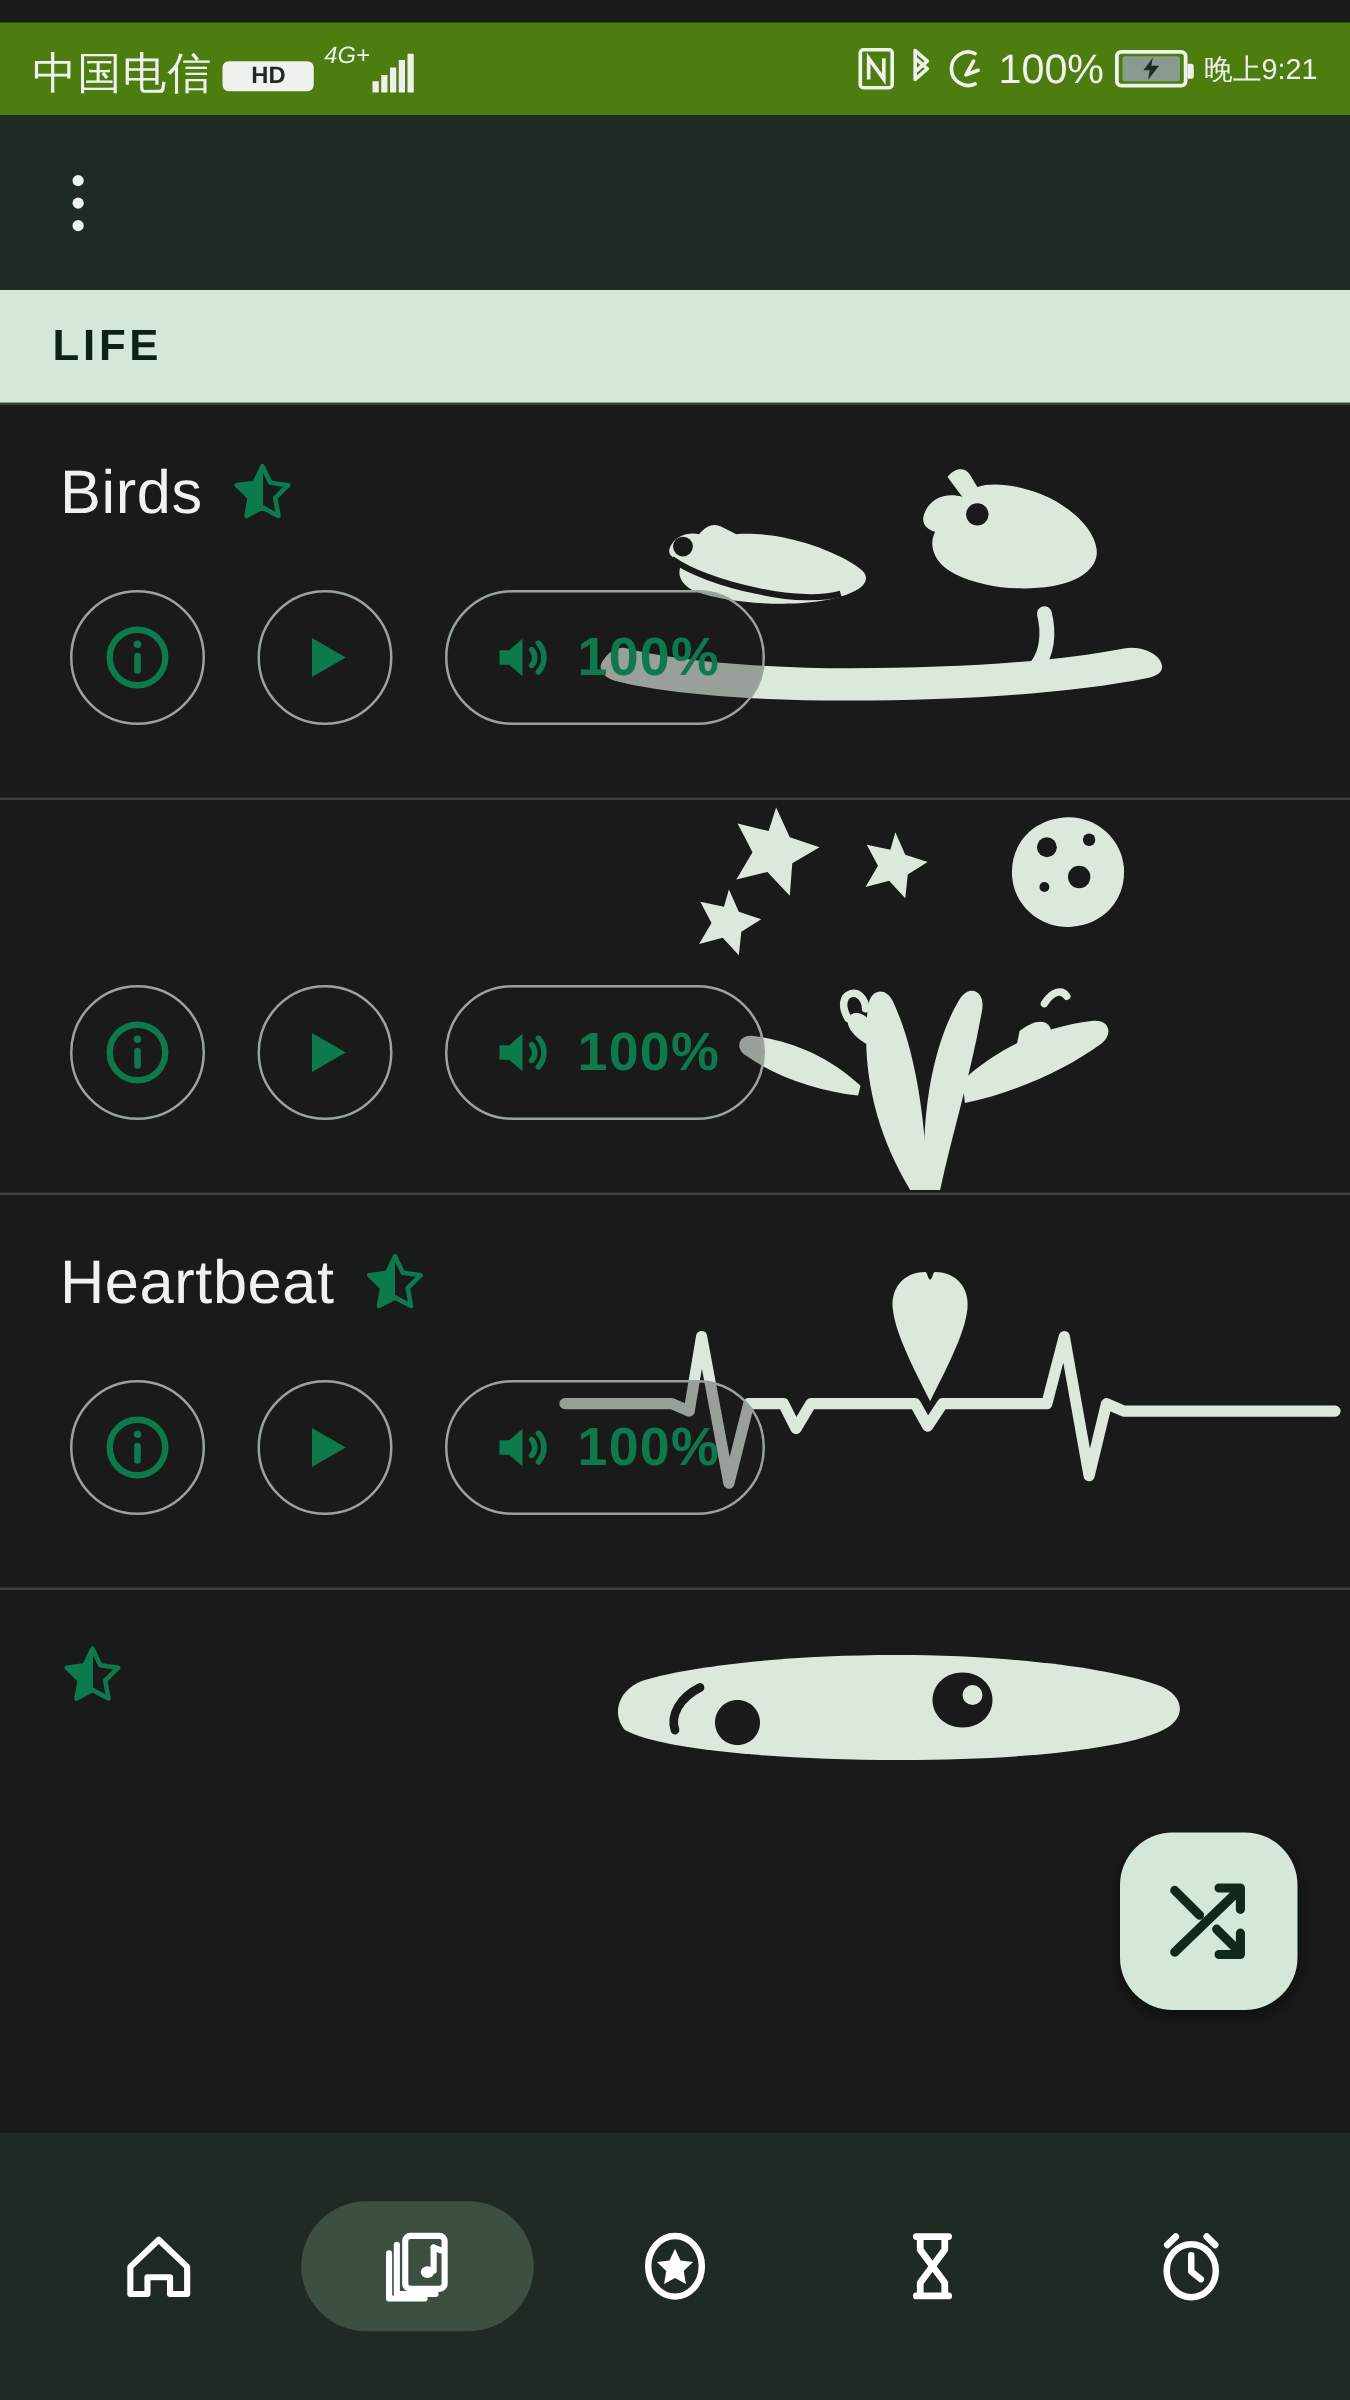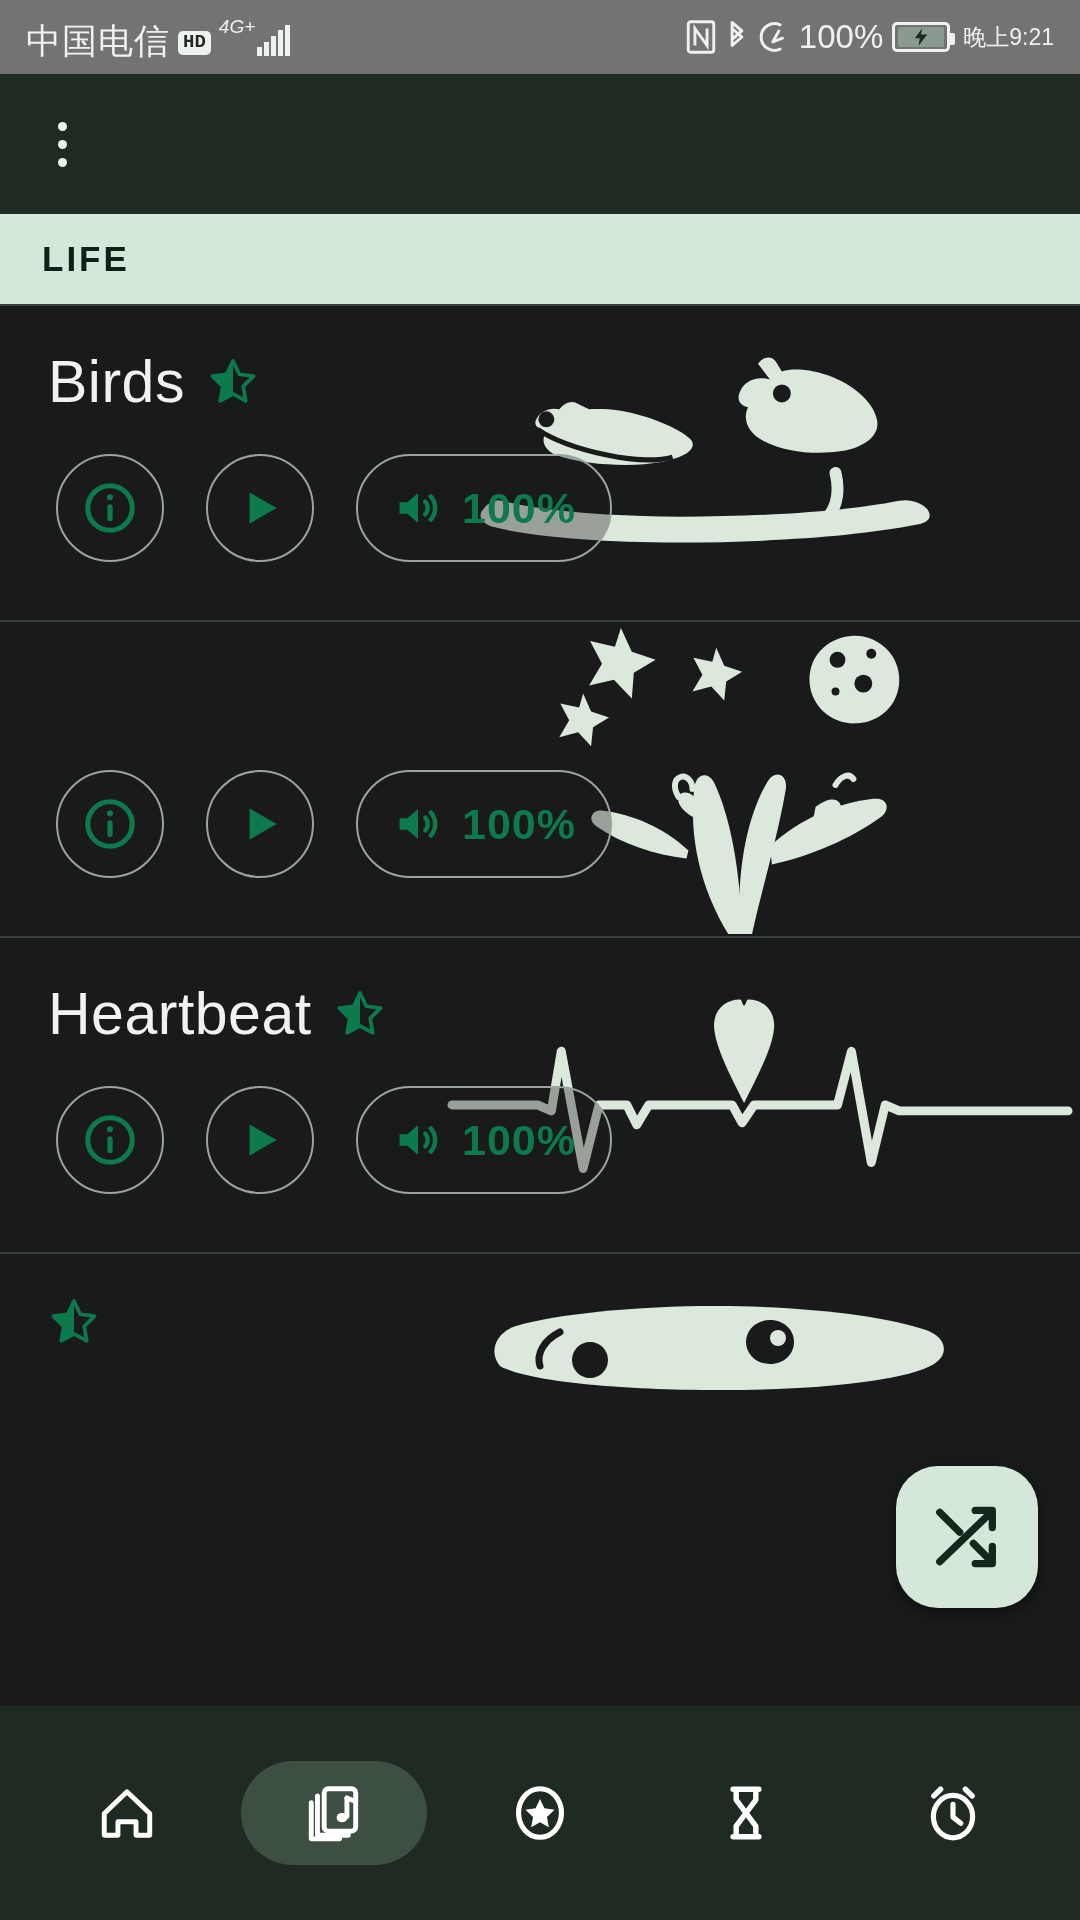--- a/index.html
+++ b/index.html
@@ -6,29 +6,29 @@
   html,body{
     width:1080px; height:1920px;
     background:#191b1a;
     font-family:"Liberation Sans", sans-serif;
     overflow:hidden;
   }
   #screen{ position:relative; width:1080px; height:1920px; overflow:hidden; background:#191b1a; }
 
   
   .statusbar{
-    height:74px; background:#737373;
+    height:74px; background:#4d7c0f;
     display:flex; align-items:center; justify-content:space-between;
-    padding:0 26px; color:#eef2ee;
+    padding:0 26px; color:#eef2ee;margin-top:18px;
   }
   .sb-left{ display:flex; align-items:flex-end; gap:8px; }
   .sb-carrier{ font-size:35px; letter-spacing:1px; line-height:1; }
   .sb-hd{
     background:#eef2ee; color:#1f2a22; font-size:19px; font-weight:bold;
-    border-radius:5px; padding:1px 5px; line-height:1.15; margin-bottom:3px;font-family:Liberation Mono, monospace;
+    border-radius:5px; padding:1px 23px; line-height:1.15; margin-bottom:3px;
   }
   .sb-net{ display:flex; align-items:flex-end; gap:2px; margin-bottom:2px;}
   .sb-4g{ font-size:19px; line-height:1; margin-bottom:20px;font-style:italic; }
   .bars{ display:flex; align-items:flex-end; gap:2px; height:30px;}
   .bars i{ display:block; width:5px; background:#eef2ee; }
   .bars i:nth-child(1){height:9px}
   .bars i:nth-child(2){height:14px}
   .bars i:nth-child(3){height:20px}
   .bars i:nth-child(4){height:26px}
   .bars i:nth-child(5){height:31px}
@@ -68,21 +68,21 @@
   .row-art{
     position:absolute; right:0; top:0; height:100%; width:640px;
     pointer-events:none; opacity:1;
   }
   .row-art svg{ width:100%; height:100%; display:block; }
 
   .row-title{
     position:absolute; left:48px; top:42px;
     display:flex; align-items:center; gap:22px; z-index:3;
   }
-  .row-title .name{ color:#f0f2f0; font-size:59px; font-weight:normal; letter-spacing:0.5px;}
+  .row-title .name{ color:#f0f2f0; font-size:49px; font-weight:normal; letter-spacing:0.5px;}
   .halfstar{ width:52px; height:52px; display:block;}
 
   .controls{
     position:absolute; left:56px; bottom:58px;
     display:flex; align-items:center; gap:42px; z-index:3;
   }
   .cbtn{
     width:108px;height:108px;border-radius:50%;
     border:2px solid #9aa39c; background:rgba(25,27,26,0.35);
     display:flex;align-items:center;justify-content:center; cursor:pointer;

